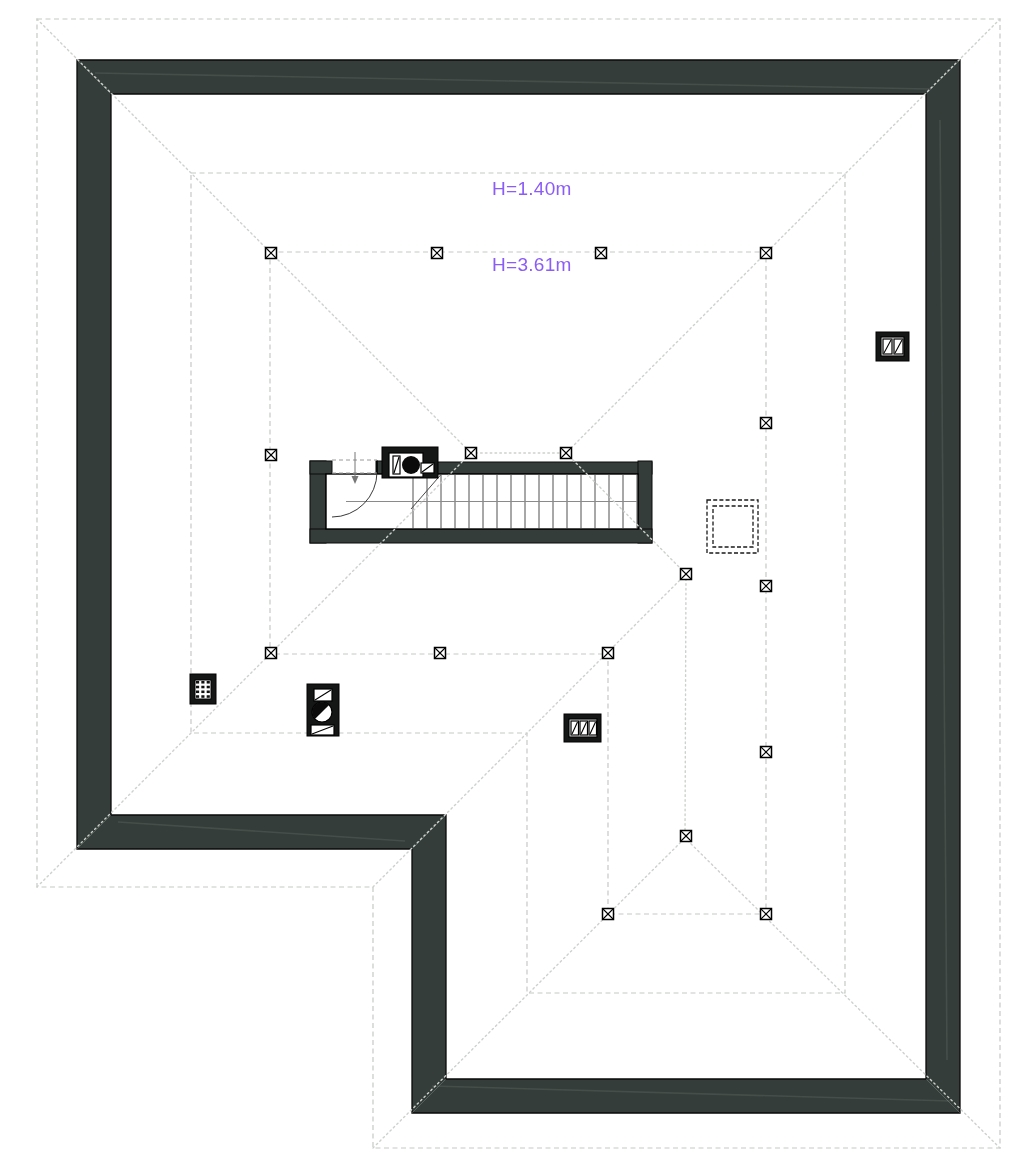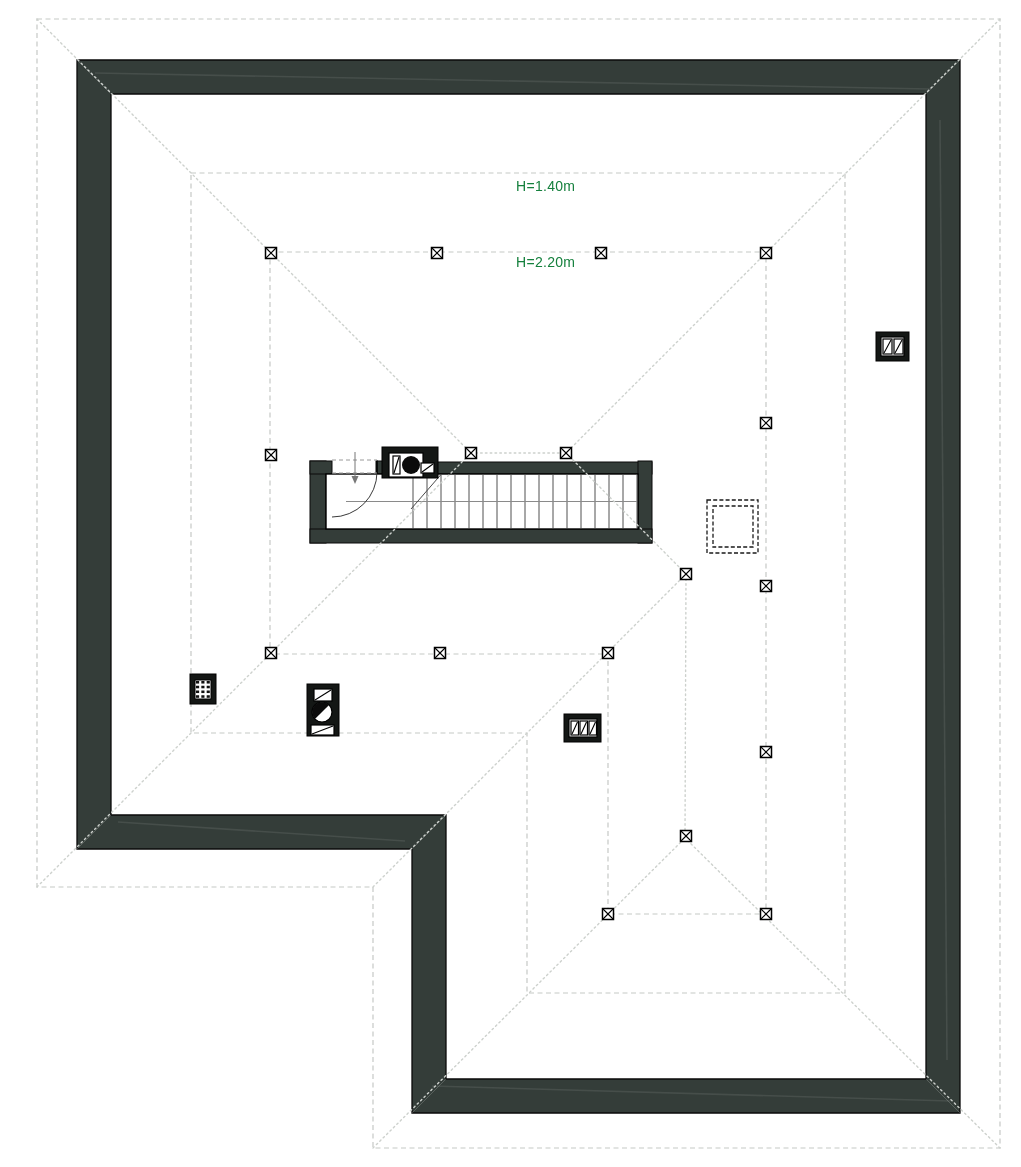--- a/index.html
+++ b/index.html
@@ -1,19 +1,19 @@
 <!DOCTYPE html>
 <html><head>
 <meta charset="utf-8">
 <style>
   html,body{margin:0;padding:0;background:#ffffff;}
   .canvas{position:relative;width:1021px;height:1167px;background:#ffffff;overflow:hidden;
           font-family:"Liberation Sans",sans-serif;}
   #plan-svg{position:absolute;left:0;top:0;width:1021px;height:1167px;}
-  .lbl{position:absolute;font-size:14px;color:#15803d;letter-spacing:0.3px;white-space:nowrap;margin-left:24px;}
+  .lbl{position:absolute;font-size:19px;color:#8b5cf6;letter-spacing:0.3px;white-space:nowrap;}
   .lbl-h140{left:492px;top:178px;}
   .lbl-h220{left:492px;top:254px;}
 </style>
 </head>
 <body>
 
 <div class="canvas">
   <svg id="plan-svg" viewBox="0 0 1021 1167">
       <g>
         <path d="M77 60 L960 60 L960 1113 L412 1113 L412 849 L77 849 Z M111 94 L926 94 L926 1079 L446 1079 L446 815 L111 815 Z" fill="#343d39" fill-rule="evenodd" stroke="#0a0a0a" stroke-width="1.3"></path>
@@ -224,14 +224,14 @@
           <line x1="465.5" y1="458.5" x2="476.5" y2="447.5" stroke="#000" stroke-width="1.1"></line>
         </g>
         <g>
           <rect x="560.5" y="447.5" width="11" height="11" fill="#fff" stroke="#000" stroke-width="1.5"></rect>
           <line x1="560.5" y1="447.5" x2="571.5" y2="458.5" stroke="#000" stroke-width="1.1"></line>
           <line x1="560.5" y1="458.5" x2="571.5" y2="447.5" stroke="#000" stroke-width="1.1"></line>
         </g>
       </g>
     </svg>
   <span class="lbl lbl-h140">H=1.40m</span>
-  <span class="lbl lbl-h220">H=2.20m</span>
+  <span class="lbl lbl-h220">H=3.61m</span>
 </div>
 
 </body></html>

